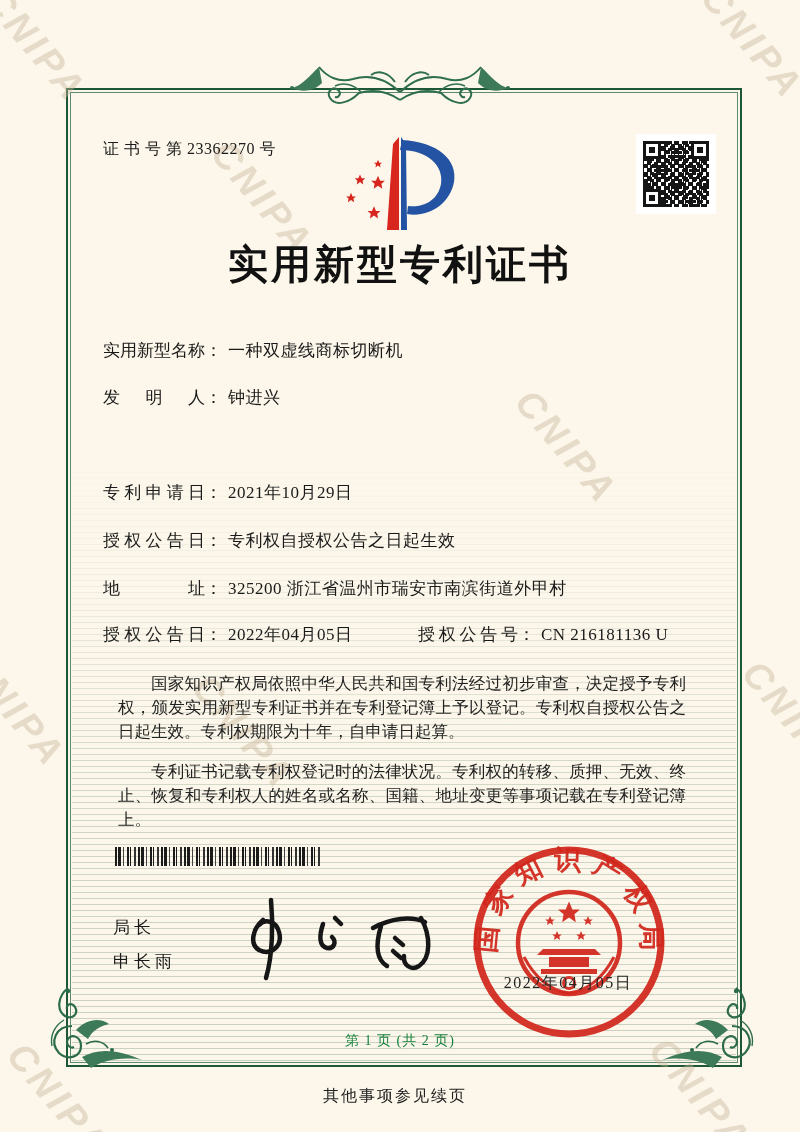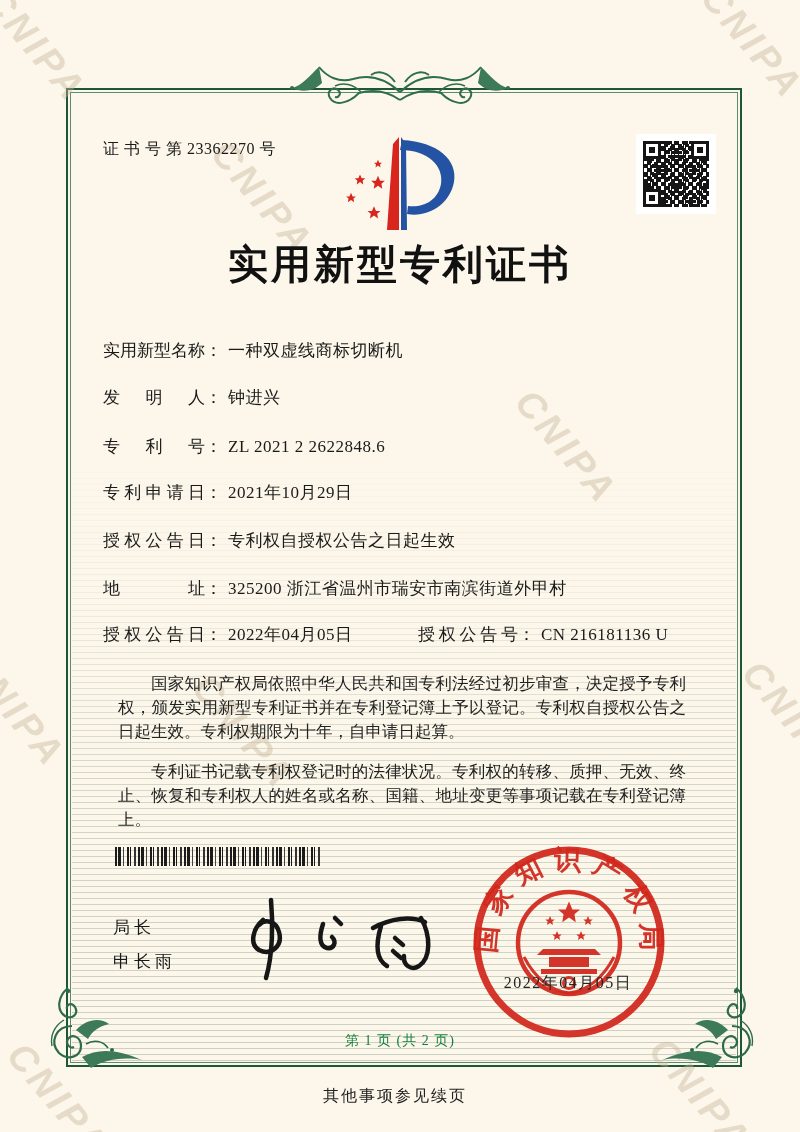--- a/index.html
+++ b/index.html
@@ -156,23 +156,20 @@
     <div class="qf bl"></div>
   </div>
 
   <div class="title">实用新型专利证书</div>
 
   <div class="row" style="top:339px">
     <span class="flabel">实用新型名称</span><span class="colon">：</span><span class="fvalue">一种双虚线商标切断机</span>
   </div>
   <div class="row" style="top:386px">
     <span class="flabel">发明人</span><span class="colon">：</span><span class="fvalue">钟进兴</span>
-  </div>
-  <div class="row" style="top:435px">
-    <span class="flabel">专利号</span><span class="colon">：</span><span class="fvalue">ZL 2021 2 2622848.6</span>
   </div>
   <div class="row" style="top:481px">
     <span class="flabel">专利申请日</span><span class="colon">：</span><span class="fvalue">2021年10月29日</span>
   </div>
   <div class="row" style="top:529px">
     <span class="flabel">授权公告日</span><span class="colon">：</span><span class="fvalue">专利权自授权公告之日起生效</span>
   </div>
   <div class="row" style="top:577px">
     <span class="flabel">地址</span><span class="colon">：</span><span class="fvalue">325200 浙江省温州市瑞安市南滨街道外甲村</span>
   </div>

